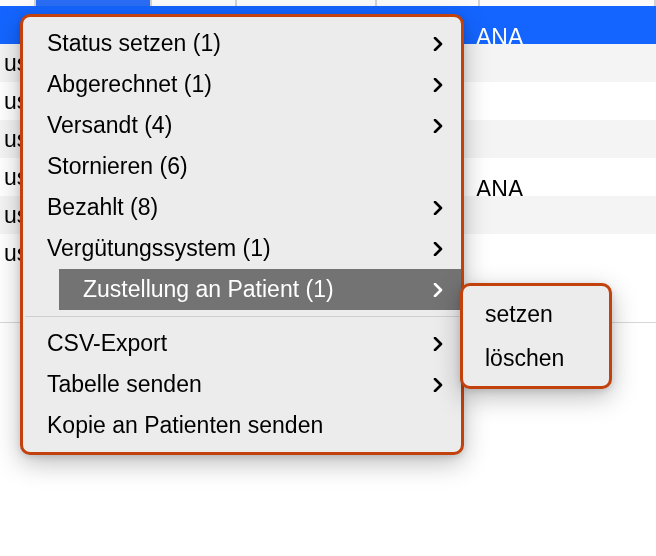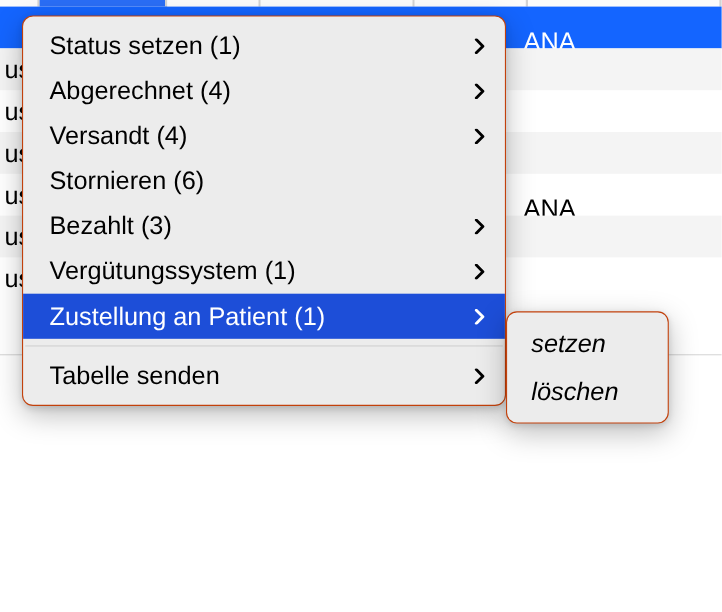--- a/index.html
+++ b/index.html
@@ -67,42 +67,43 @@
   }
   .bg-header .hcell.sel {
     background: #2a6ef6;
   }
 
   
   .menu {
     position: absolute;
     z-index: 10;
     background: #ececec;
-    border: 1px solid #c2410c;
+    border: 3px solid #c2410c;
     border-radius: 10px;
     box-shadow: 0 8px 26px rgba(0,0,0,0.26), 0 2px 6px rgba(0,0,0,0.12);
     padding: 6px 0;
   }
   .main-menu {
     left: 20px;
     top: 14px;
     width: 438px;
   }
   .menu-item {
     position: relative;
     height: 41px;
     line-height: 41px;
     padding-left: 24px;
     padding-right: 40px;
     white-space: nowrap;
     color: #000;
   }
   .menu-item.highlight {
-    background: #1d4ed8;
+    background: #737373;
     color: #fff;
+    margin-left: 36px;
   }
   .menu-sep {
     height: 0;
     margin: 6px 2px;
     border-top: 1px solid #cfcfcf;
   }
   .chevron {
     position: absolute;
     right: 16px;
     top: 50%;
@@ -119,21 +120,20 @@
   .sub-menu {
     left: 460px;
     top: 283px;
     width: 146px;
   }
   .sub-menu .menu-item {
     padding-left: 22px;
     padding-right: 22px;
     height: 44px;
     line-height: 44px;
-    font-style: italic;
   }
 </style>
 </head>
 <body>
 
 <div class="bg">
   <div class="bg-header" id="bg-header">
       <div class="hcell" style="width: 34px;"></div>
       <div class="hcell sel" style="width: 116px;"></div>
       <div class="hcell" style="width: 84px;"></div>
@@ -173,50 +173,56 @@
     </div>
   <div class="bg-divider" id="bg-divider" style="top: 322px;"></div>
 </div>
 
 <div class="menu main-menu" id="main-menu">
     <div class="menu-item"><span>Status setzen (1)</span><span class="chevron">
         <svg width="14" height="14" viewBox="0 0 14 14">
           <path class="stroke-black" d="M4 1 L10 7 L4 13" fill="none" stroke-width="2.6" stroke-linecap="round" stroke-linejoin="round"></path>
         </svg>
       </span></div>
-    <div class="menu-item"><span>Abgerechnet (4)</span><span class="chevron">
+    <div class="menu-item"><span>Abgerechnet (1)</span><span class="chevron">
         <svg width="14" height="14" viewBox="0 0 14 14">
           <path class="stroke-black" d="M4 1 L10 7 L4 13" fill="none" stroke-width="2.6" stroke-linecap="round" stroke-linejoin="round"></path>
         </svg>
       </span></div>
     <div class="menu-item"><span>Versandt (4)</span><span class="chevron">
         <svg width="14" height="14" viewBox="0 0 14 14">
           <path class="stroke-black" d="M4 1 L10 7 L4 13" fill="none" stroke-width="2.6" stroke-linecap="round" stroke-linejoin="round"></path>
         </svg>
       </span></div>
     <div class="menu-item"><span>Stornieren (6)</span></div>
-    <div class="menu-item"><span>Bezahlt (3)</span><span class="chevron">
+    <div class="menu-item"><span>Bezahlt (8)</span><span class="chevron">
         <svg width="14" height="14" viewBox="0 0 14 14">
           <path class="stroke-black" d="M4 1 L10 7 L4 13" fill="none" stroke-width="2.6" stroke-linecap="round" stroke-linejoin="round"></path>
         </svg>
       </span></div>
     <div class="menu-item"><span>Vergütungssystem (1)</span><span class="chevron">
         <svg width="14" height="14" viewBox="0 0 14 14">
           <path class="stroke-black" d="M4 1 L10 7 L4 13" fill="none" stroke-width="2.6" stroke-linecap="round" stroke-linejoin="round"></path>
         </svg>
       </span></div>
     <div class="menu-item highlight"><span>Zustellung an Patient (1)</span><span class="chevron">
         <svg width="14" height="14" viewBox="0 0 14 14">
           <path class="stroke-black" d="M4 1 L10 7 L4 13" fill="none" stroke-width="2.6" stroke-linecap="round" stroke-linejoin="round"></path>
         </svg>
       </span></div>
     <div class="menu-sep"></div>
+    <div class="menu-item"><span>CSV-Export</span><span class="chevron">
+        <svg width="14" height="14" viewBox="0 0 14 14">
+          <path class="stroke-black" d="M4 1 L10 7 L4 13" fill="none" stroke-width="2.6" stroke-linecap="round" stroke-linejoin="round"></path>
+        </svg>
+      </span></div>
     <div class="menu-item"><span>Tabelle senden</span><span class="chevron">
         <svg width="14" height="14" viewBox="0 0 14 14">
           <path class="stroke-black" d="M4 1 L10 7 L4 13" fill="none" stroke-width="2.6" stroke-linecap="round" stroke-linejoin="round"></path>
         </svg>
       </span></div>
+    <div class="menu-item"><span>Kopie an Patienten senden</span></div>
   </div>
 
 <div class="menu sub-menu" id="sub-menu">
     <div class="menu-item"><span>setzen</span></div>
     <div class="menu-item"><span>löschen</span></div>
   </div>
 
 </body></html>

